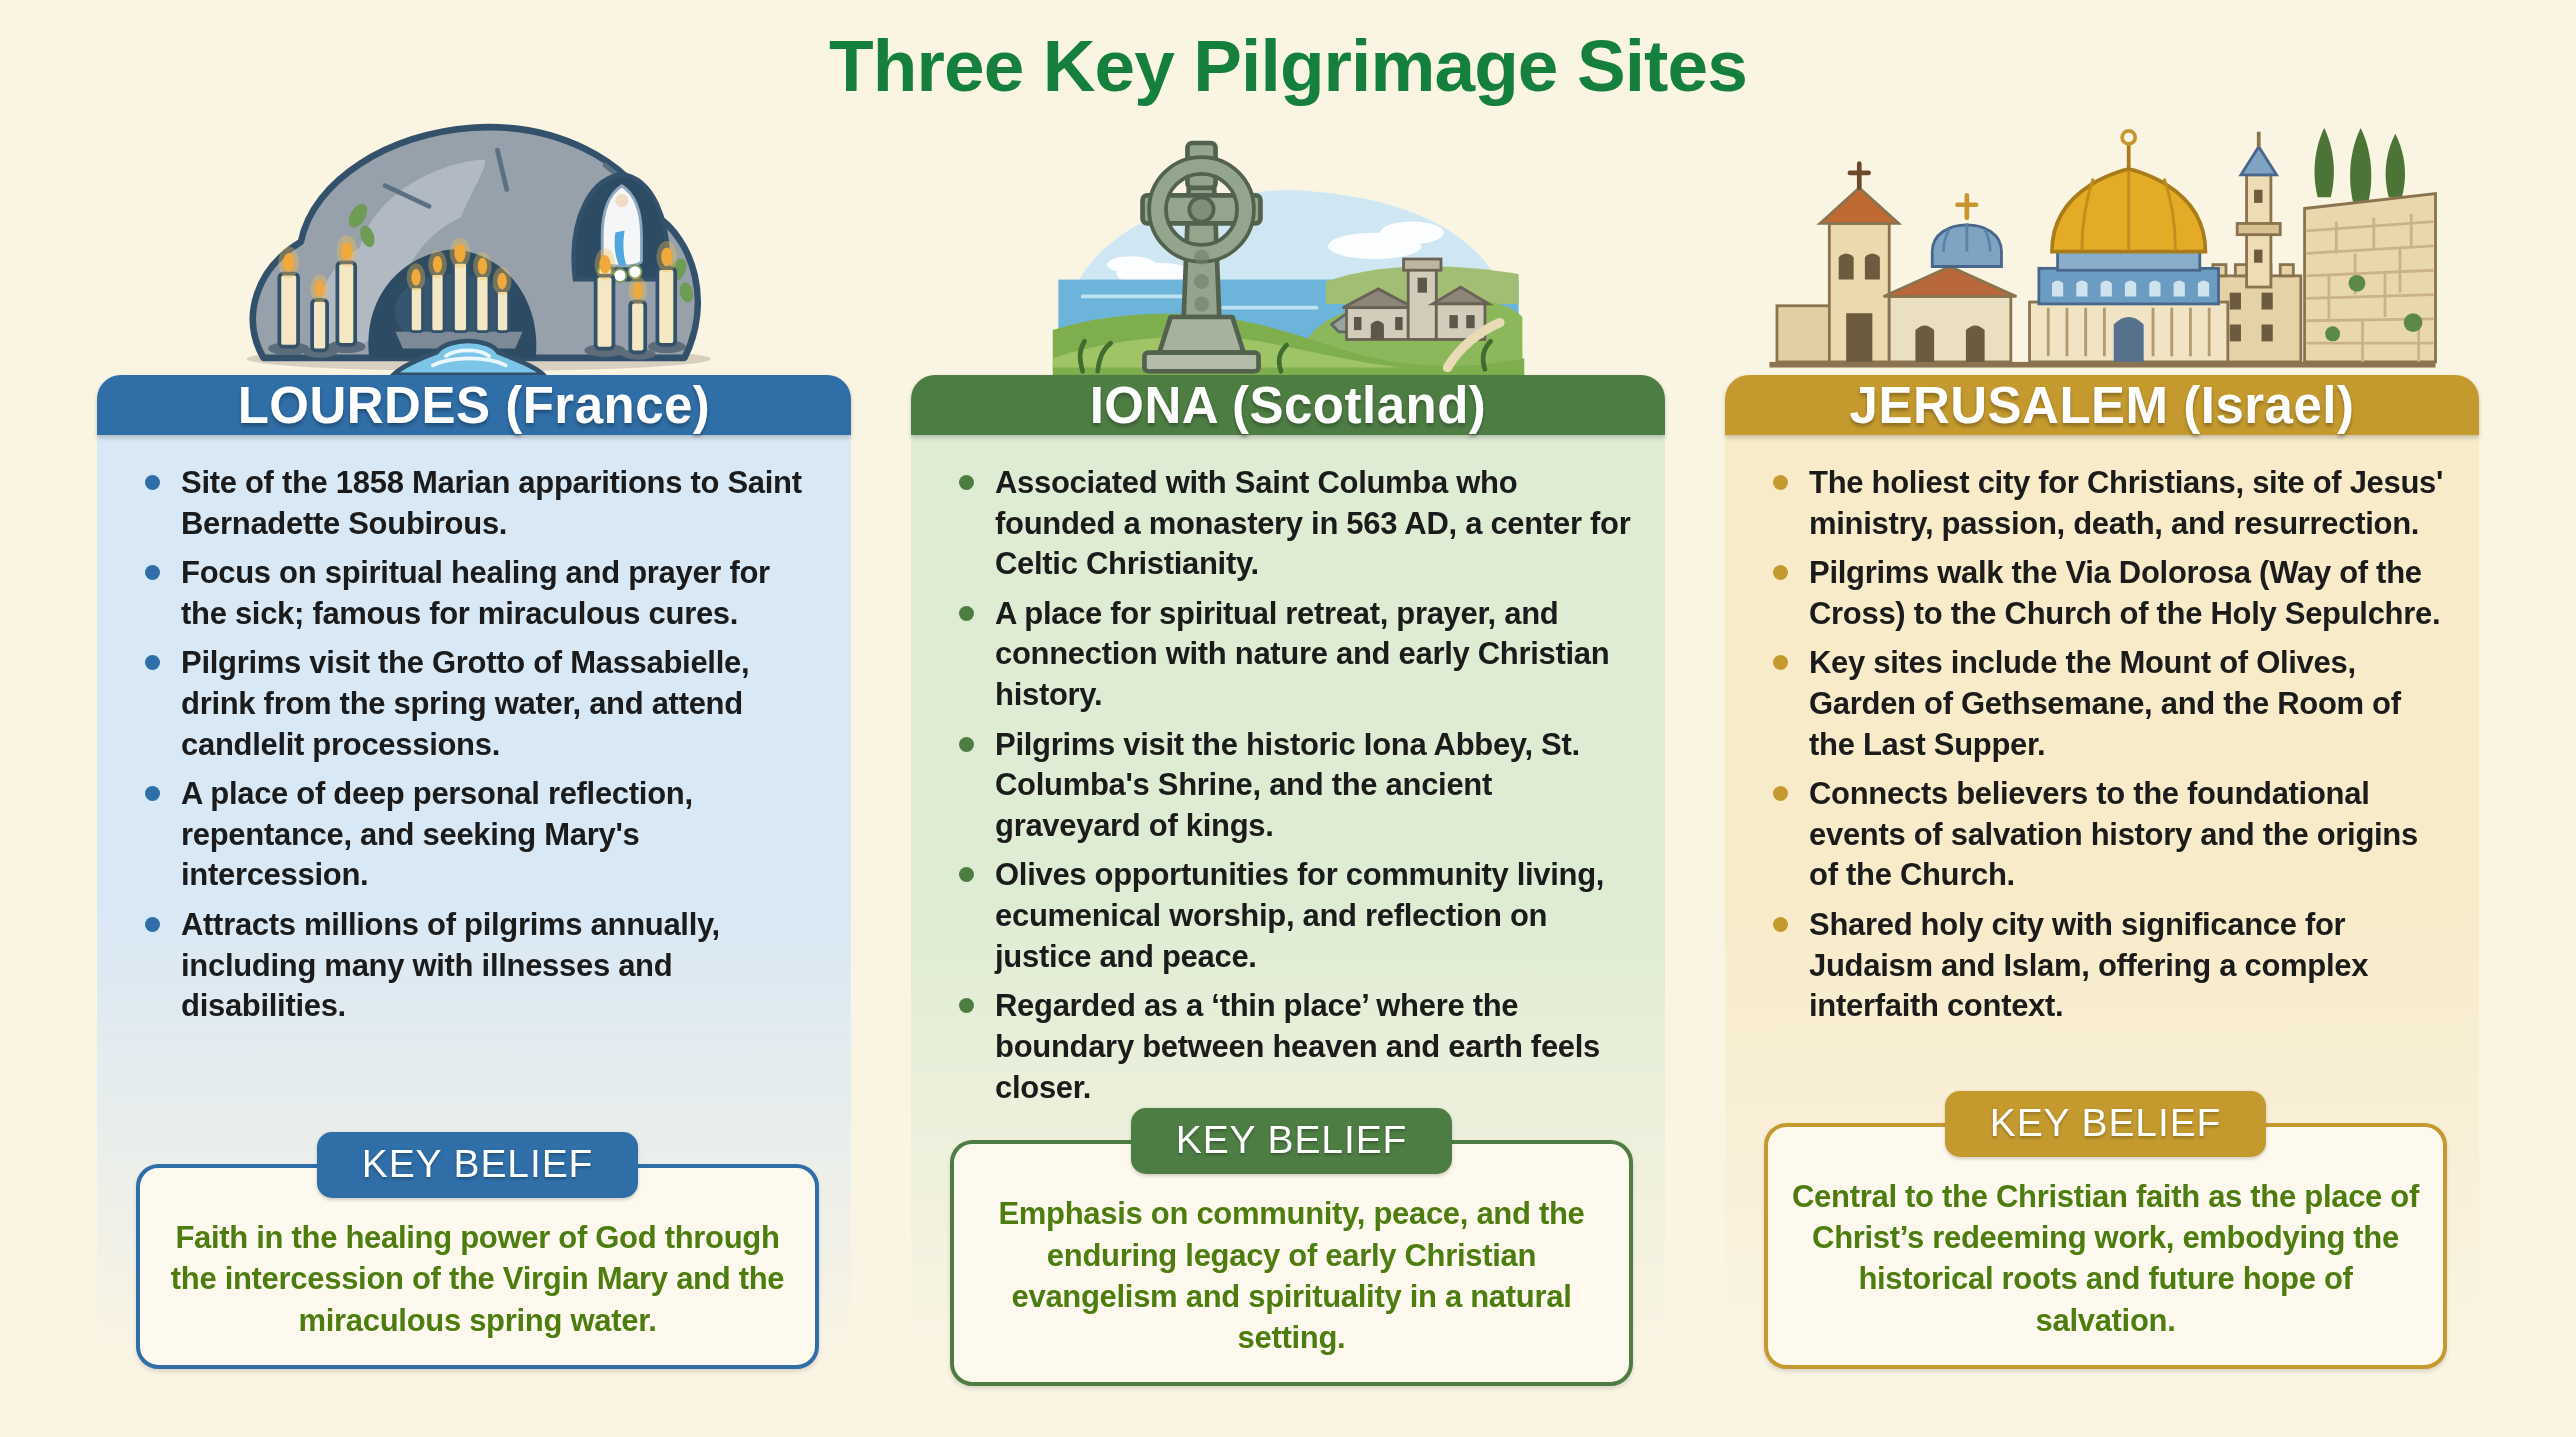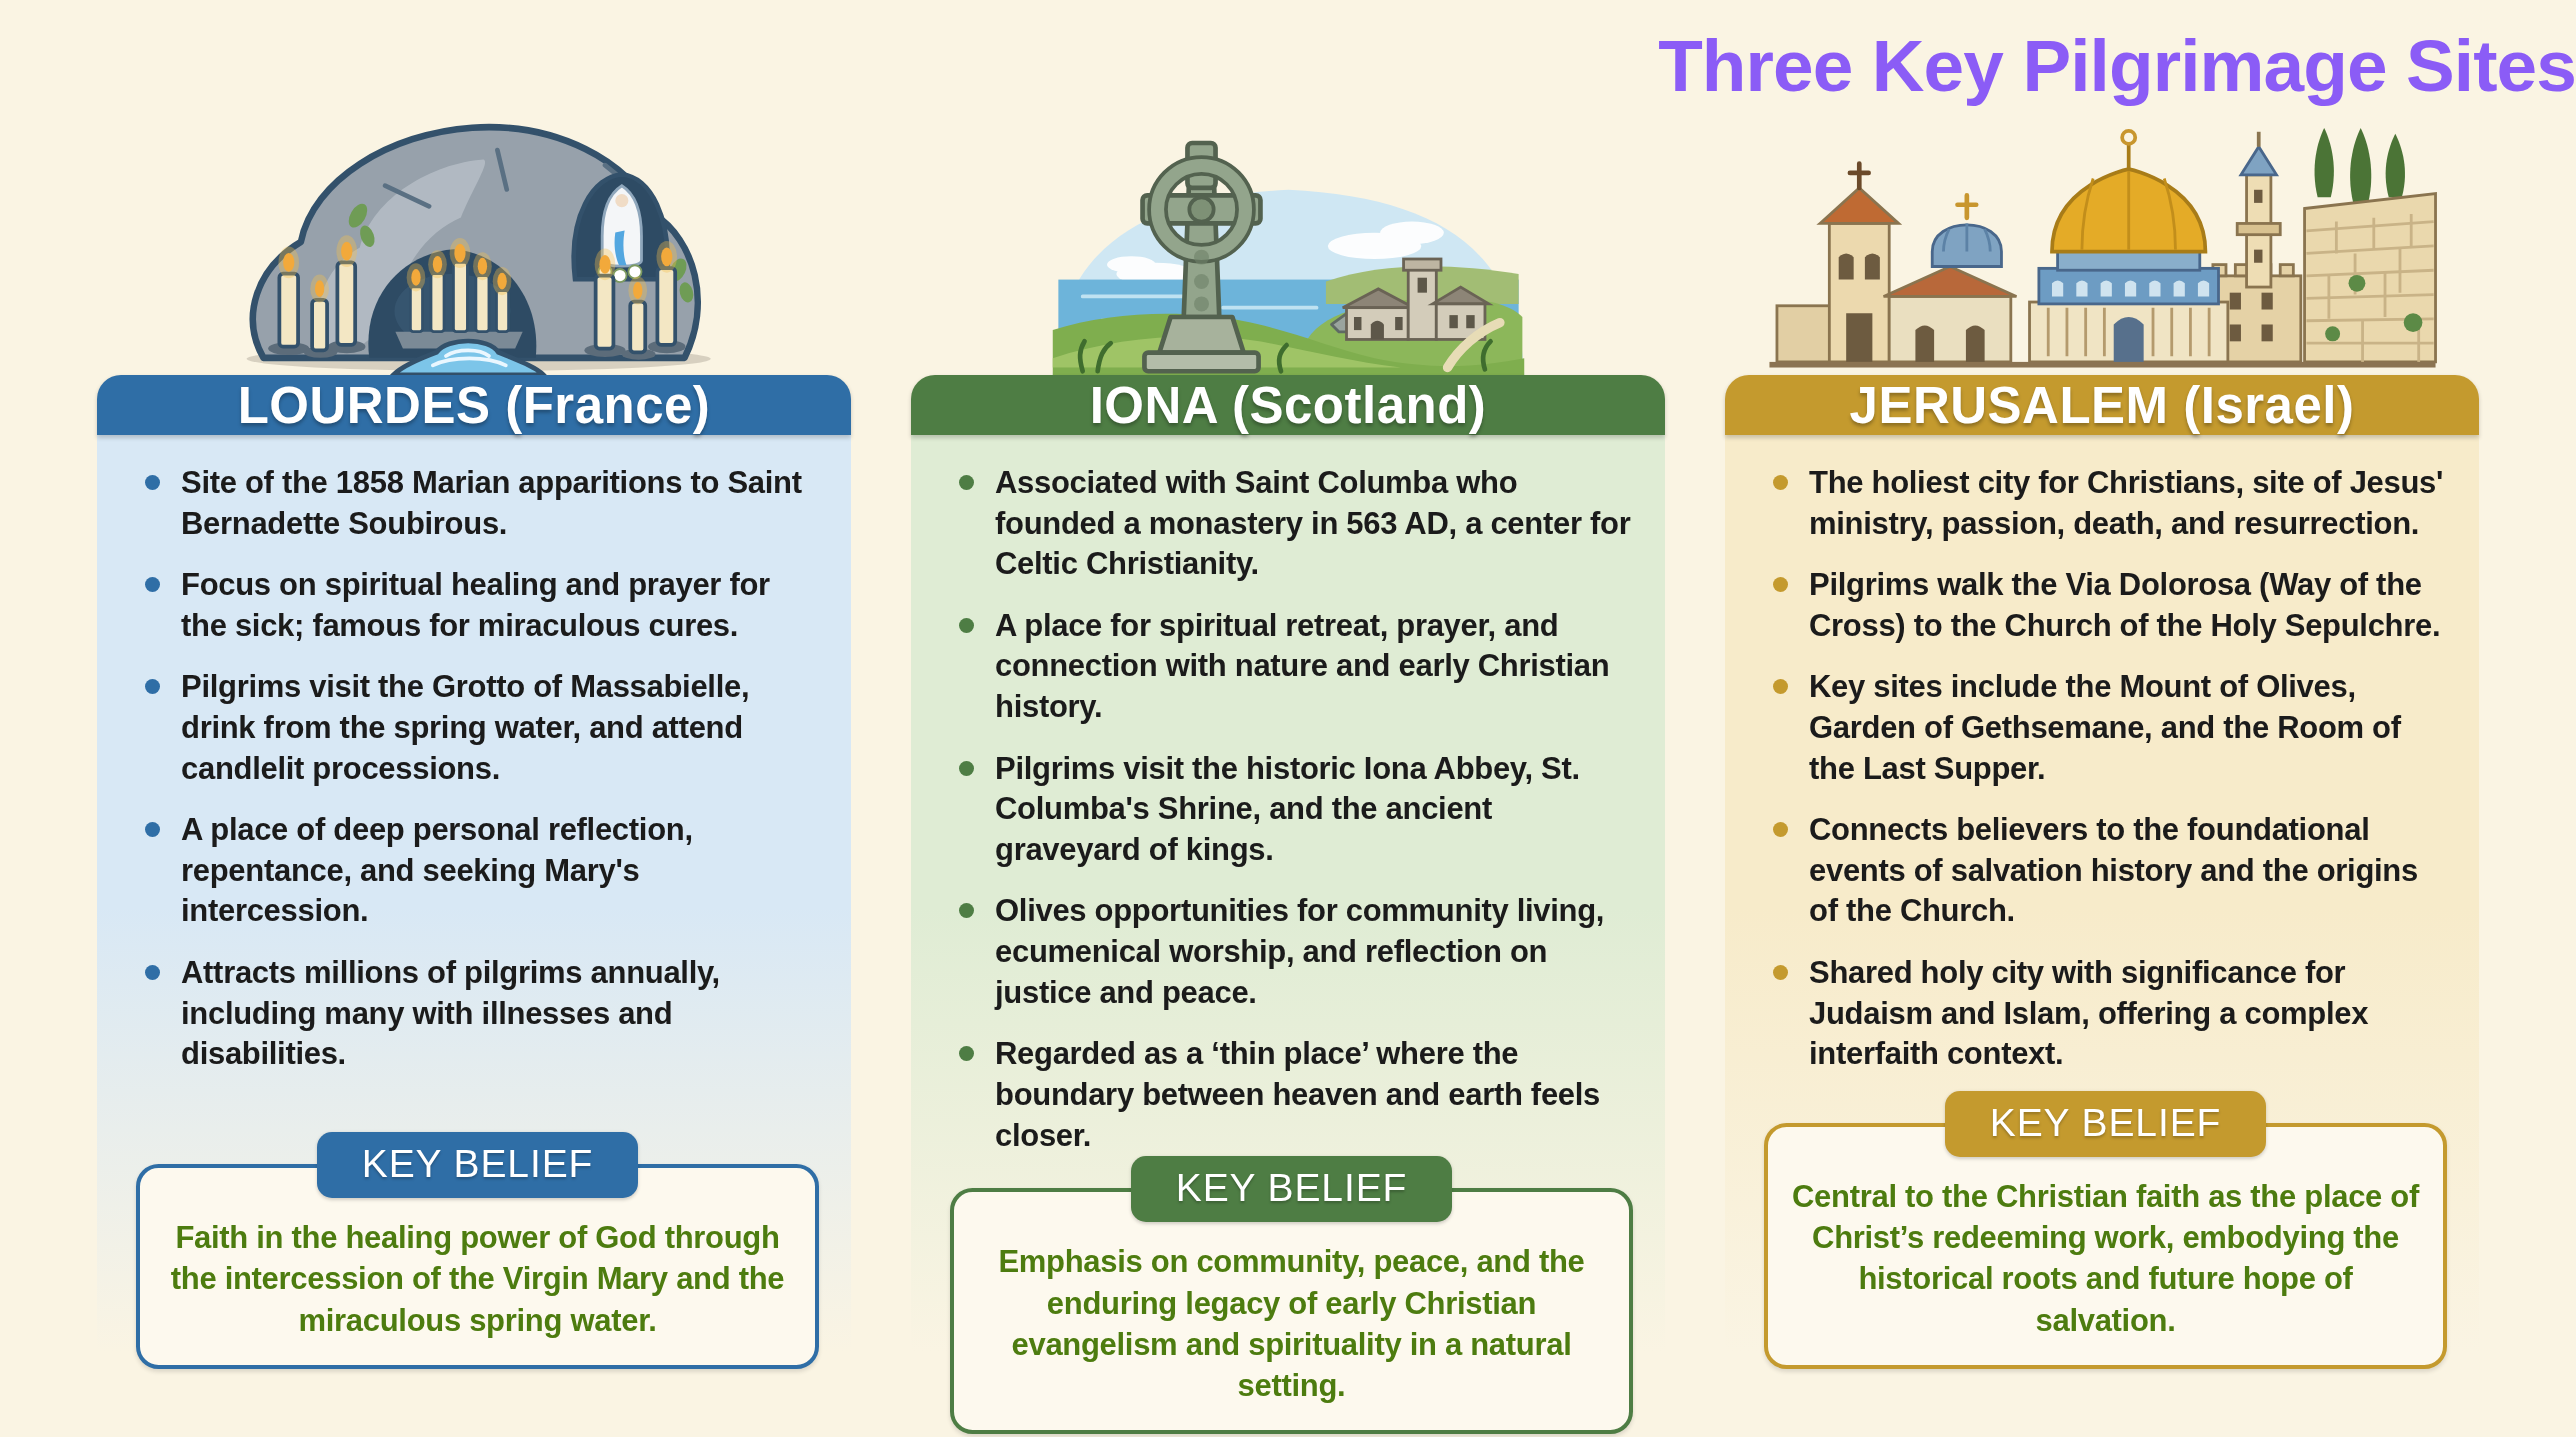--- a/index.html
+++ b/index.html
@@ -10,25 +10,25 @@
     position: relative;
     width: 2576px;
     height: 1438px;
     background: #faf4e3;
     overflow: hidden;
   }
 
   .page-title {
     position: absolute;
     top: 24px; left: 0; right: 0;
-    text-align: right;
+    text-align: center;
     font-size: 73px;
     font-weight: 800;
     letter-spacing: -0.9px;
-    color: #8b5cf6;
+    color: #15803d;
   }
 
   .columns {
     position: absolute;
     top: 75px; left: 97px; right: 97px;
     display: flex;
     gap: 60px;
   }
 
   .column {
@@ -68,21 +68,21 @@
     background: linear-gradient(to bottom, var(--tint) 0%, var(--tint) 50%, rgba(250,244,227,0) 97%);
     display: flex;
     flex-direction: column;
     padding: 28px 32px 11.2px 39px;
   }
 
   ul.bullets {
     list-style: none;
     display: flex;
     flex-direction: column;
-    gap: 21px;
+    gap: 9px;
   }
 
   ul.bullets li {
     position: relative;
     padding-left: 45px;
     font-size: 31px;
     line-height: 1.31;
     font-weight: 700;
     letter-spacing: -0.3px;
     color: #1b1b1b;

